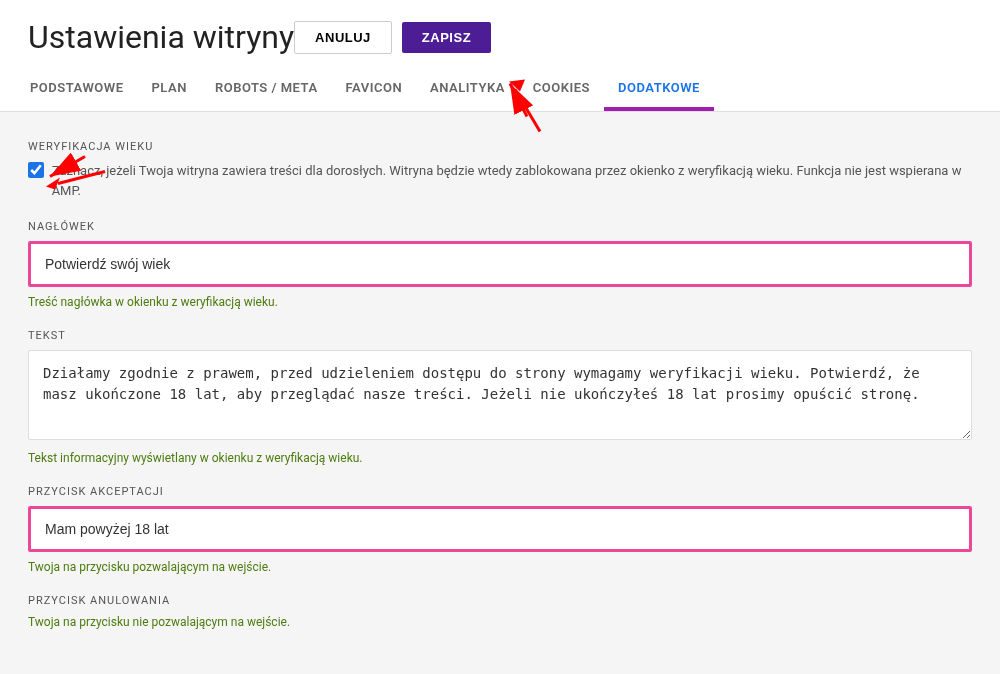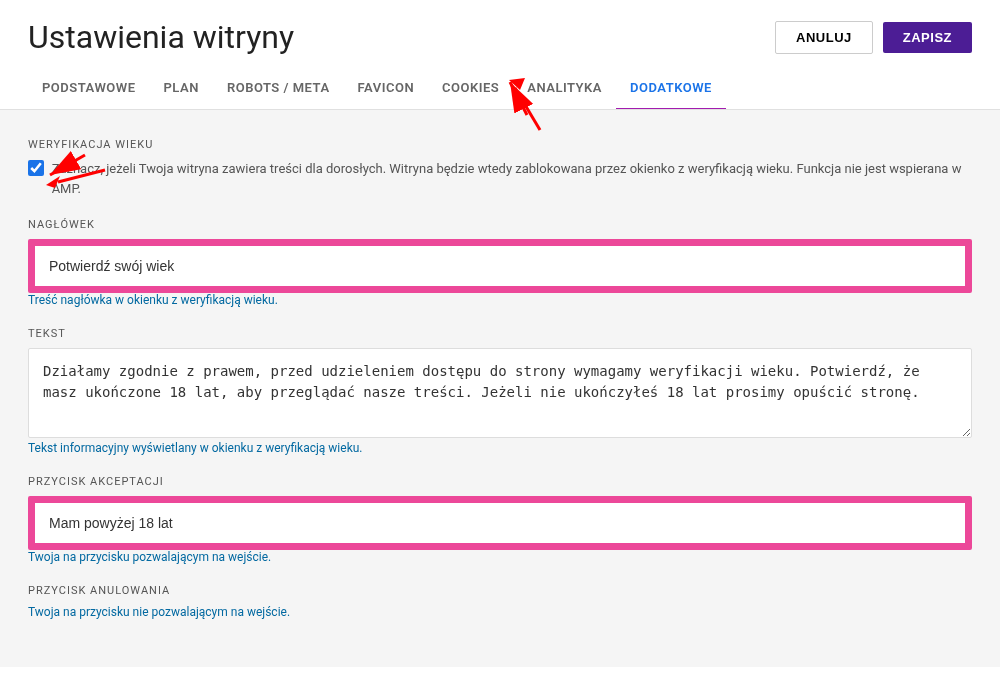--- a/index.html
+++ b/index.html
@@ -14,24 +14,22 @@
       background: #fff;
       min-height: 674px;
       max-width: 1000px;
       margin: 0 auto;
     }
 
     
     .header {
       display: flex;
       align-items: center;
-      justify-content: space-between;
       padding: 18px 28px 12px 28px;
       background: #fff;
-      gap: 28px;
     }
 
     .page-title {
       font-size: 32px;
       font-weight: 400;
       color: #222;
     }
 
     .header-buttons {
       display: flex;
@@ -62,39 +60,39 @@
       letter-spacing: 0.5px;
       cursor: pointer;
       border-radius: 2px;
       text-transform: uppercase;
     }
 
     
     .tabs {
       display: flex;
       border-bottom: 1px solid #e0e0e0;
-      padding: 0 28px;
+      padding: 0 16px;
       background: #fff;
     }
 
     .tab-item {
       padding: 12px 14px;
       font-size: 13px;
       font-weight: 600;
       letter-spacing: 0.5px;
       color: #666;
       cursor: pointer;
       border-bottom: 2px solid transparent;
       text-transform: uppercase;
       white-space: nowrap;
     }
 
     .tab-item.active {
       color: #1a73e8;
-      border-bottom: 1px solid #a21caf;
+      border-bottom: 4px solid #a21caf;
     }
 
     
     .content {
       background: #f5f5f5;
       padding: 28px;
       min-height: 540px;
     }
 
     
@@ -102,22 +100,22 @@
       font-size: 11px;
       font-weight: 400;
       letter-spacing: 1px;
       color: #555;
       text-transform: uppercase;
       margin-bottom: 8px;
     }
 
     .section-hint {
       font-size: 12px;
-      color: #0369a1;
-      margin-top: 0;
+      color: #4d7c0f;
+      margin-top: 8px;
       margin-bottom: 18px;
     }
 
     
     .checkbox-row {
       display: flex;
       align-items: flex-start;
       gap: 8px;
       margin-bottom: 4px;
     }
@@ -138,21 +136,21 @@
 
     
     .field-block {
       margin-bottom: 20px;
     }
 
     .text-input {
       width: 100%;
       padding: 12px 14px;
       font-size: 14px;
-      border: 7px solid #ec4899;
+      border: 3px solid #ec4899;
       background: #fff;
       color: #333;
       border-radius: 2px;
       outline: none;
     }
 
     .text-area {
       width: 100%;
       padding: 12px 14px;
       font-size: 14px;
@@ -217,22 +215,22 @@
       <button class="btn-cancel">ANULUJ</button>
       <button class="btn-save">ZAPISZ</button>
     </div>
   </div>
 
   <div class="tabs">
     <div class="tab-item">PODSTAWOWE</div>
     <div class="tab-item">PLAN</div>
     <div class="tab-item">ROBOTS / META</div>
     <div class="tab-item">FAVICON</div>
+    <div class="tab-item">ANALITYKA</div>
     <div class="tab-item">COOKIES</div>
-    <div class="tab-item">ANALITYKA</div>
     <div class="tab-item active">DODATKOWE</div>
   </div>
 
   <div class="content">
 
     <div class="field-block">
       <div class="section-label">WERYFIKACJA WIEKU</div>
       <div class="checkbox-row">
         <input type="checkbox" class="checkbox-input" checked="" style="">
         <span class="checkbox-desc">Zaznacz, jeżeli Twoja witryna zawiera treści dla dorosłych. Witryna będzie wtedy zablokowana przez okienko z weryfikacją wieku. Funkcja nie jest wspierana w AMP.</span>

